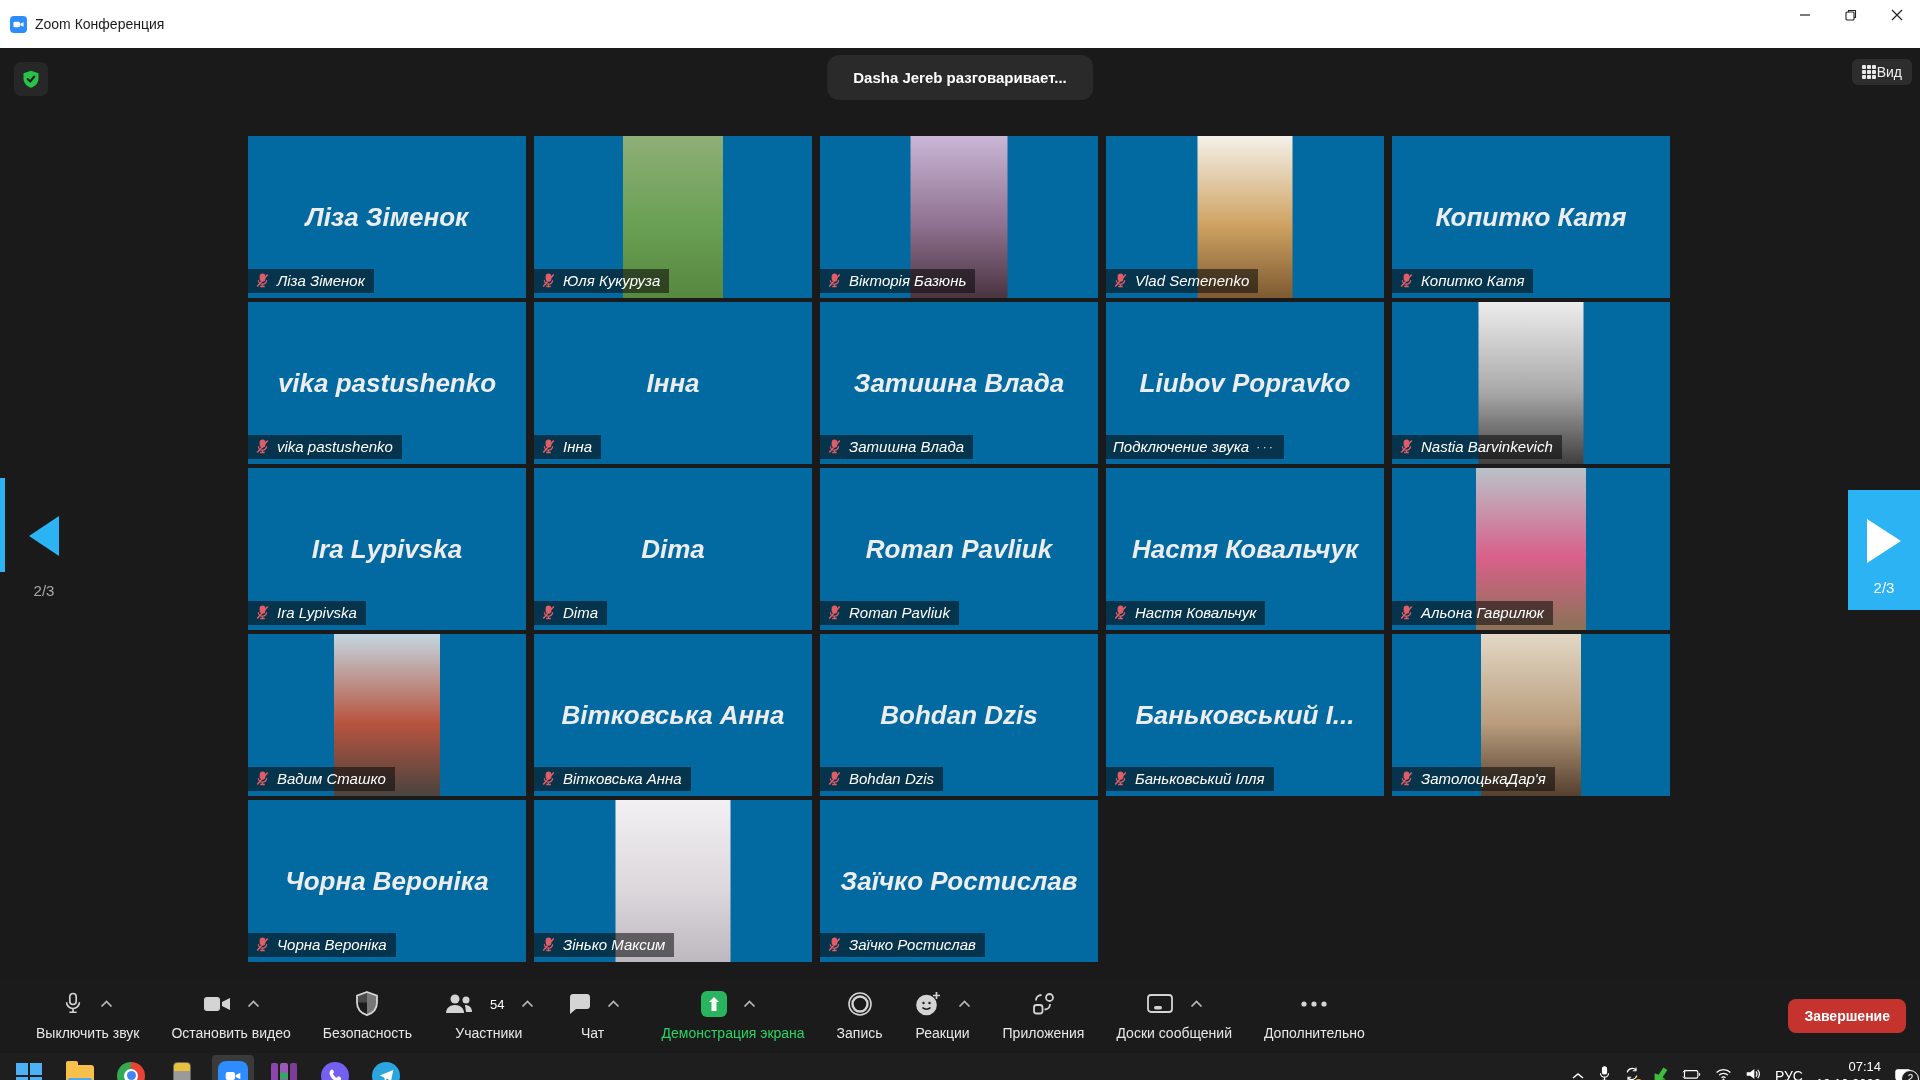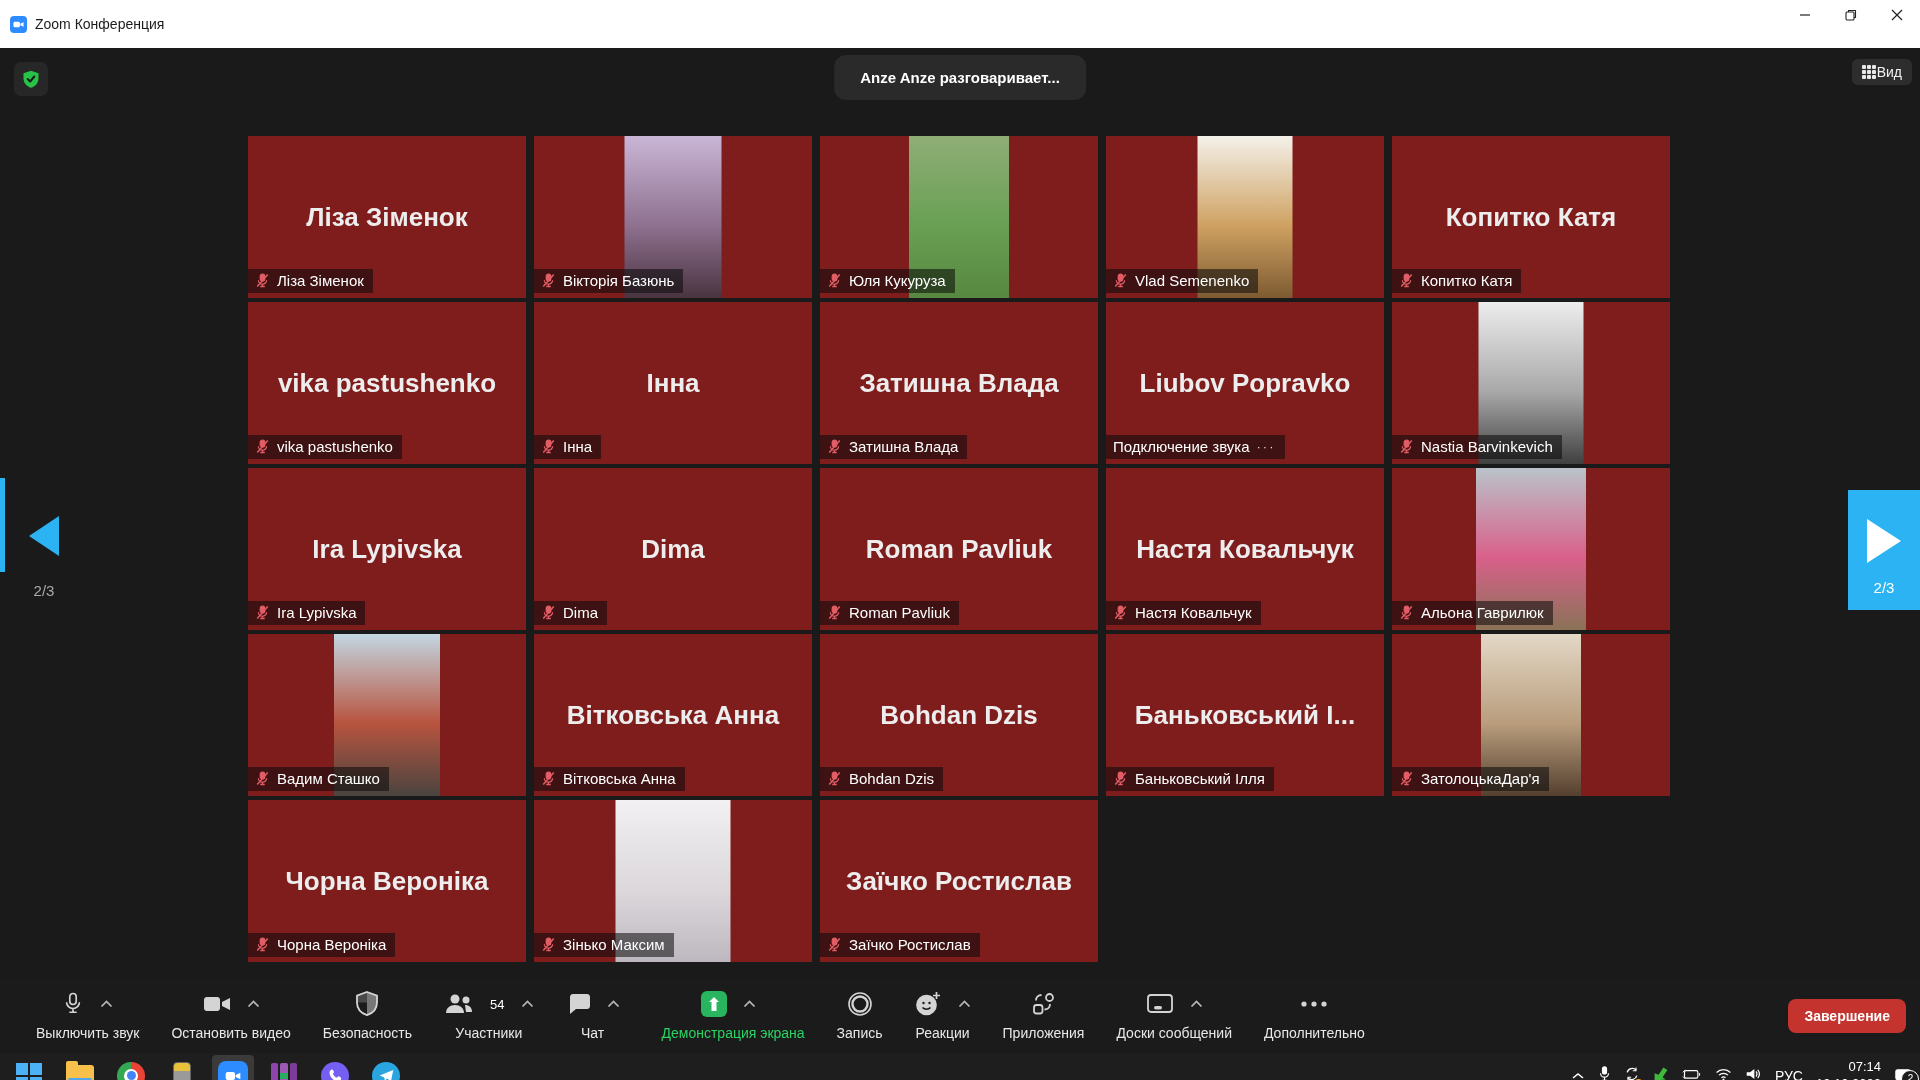--- a/index.html
+++ b/index.html
@@ -17,21 +17,21 @@
     border-radius:7px;display:flex;align-items:center;justify-content:center;}
   .banner{position:absolute;top:7px;left:50%;transform:translateX(-50%);background:#2a2a2a;
     border-radius:12px;padding:14px 26px;color:#fff;font-weight:bold;font-size:15px;white-space:nowrap;}
   .view-btn{position:absolute;top:11px;right:8px;background:#2d2d2d;border-radius:6px;padding:5px 10px;
     display:flex;align-items:center;gap:1px;color:#f0f0f0;font-size:14px;cursor:default;}
   .gridglyph{display:grid;grid-template-columns:repeat(3,4px);grid-template-rows:repeat(3,4px);gap:1px;}
   .gridglyph i{background:#e8e8e8;border-radius:1px;}
   
   .pgrid{position:absolute;left:248px;top:88px;display:grid;
     grid-template-columns:repeat(5,278px);grid-auto-rows:162px;gap:4px 8px;}
-  .tile{position:relative;background:#7f1d1d;overflow:hidden;}
+  .tile{position:relative;background:#0369a1;overflow:hidden;font-style:italic;}
   .center-name{position:absolute;inset:0;display:flex;align-items:center;justify-content:center;
     color:#ededed;font-weight:bold;font-size:26px;white-space:nowrap;padding:0 10px;}
   .vstrip{position:absolute;top:0;bottom:0;left:50%;transform:translateX(-50%);}
   .nlabel{position:absolute;left:0;bottom:5px;background:rgba(10,10,10,0.55);padding:3px 9px 4px 7px;
     display:flex;align-items:center;gap:7px;color:#fff;font-size:15px;max-width:92%;white-space:nowrap;}
   .nlabel .dots{letter-spacing:2px;color:#ddd;font-size:13px;}
   
   .edge-stripe{position:absolute;left:0;top:430px;width:5px;height:94px;background:#2bb3f3;}
   .nav-left{position:absolute;left:24px;top:468px;width:40px;text-align:center;}
   .tri-left{width:0;height:0;border-top:20px solid transparent;border-bottom:20px solid transparent;
@@ -120,21 +120,21 @@
 </div>
 
 <div class="meeting">
   <div class="shield-badge">
     <svg width="20" height="20" viewBox="0 0 24 24">
         <path d="M12 2l9 3.2v6.1c0 5.3-3.8 9.4-9 11.2-5.2-1.8-9-5.9-9-11.2V5.2z" fill="#27c248"></path>
         <path d="M8 12l3 3 5-6" fill="none" stroke="#1a1a1a" stroke-width="2.4" stroke-linecap="round" stroke-linejoin="round"></path>
       </svg>
   </div>
 
-  <div class="banner">Anze Anze разговаривает...</div>
+  <div class="banner">Dasha Jereb разговаривает...</div>
 
   <div class="view-btn">
     <span class="gridglyph">
         <i></i>
         <i></i>
         <i></i>
         <i></i>
         <i></i>
         <i></i>
         <i></i>
@@ -154,47 +154,47 @@
                 <rect x="7" y="1.5" width="6" height="9" rx="3" fill="#e25d66"></rect>
                 <path d="M4.5 9.5a5.5 5.5 0 0 0 11 0M10 15v3M7 18h6"></path>
               </g>
               <line x1="3" y1="18" x2="17" y2="2" stroke="#e25d66" stroke-width="2"></line>
             </svg>
           </span>
           <span>Ліза Зіменок</span>
         </div>
       </div>
       <div class="tile">
+        <div class="vstrip" style="width: 100px; background: linear-gradient(rgb(143, 174, 119), rgb(105, 160, 84) 55%, rgb(87, 136, 63));"></div>
+        <div class="nlabel">
+          <span style="display: flex;">
+            <svg width="15" height="15" viewBox="0 0 20 20">
+              <g fill="none" stroke="#e25d66" stroke-width="1.7">
+                <rect x="7" y="1.5" width="6" height="9" rx="3" fill="#e25d66"></rect>
+                <path d="M4.5 9.5a5.5 5.5 0 0 0 11 0M10 15v3M7 18h6"></path>
+              </g>
+              <line x1="3" y1="18" x2="17" y2="2" stroke="#e25d66" stroke-width="2"></line>
+            </svg>
+          </span>
+          <span>Юля Кукуруза</span>
+        </div>
+      </div>
+      <div class="tile">
         <div class="vstrip" style="width: 97px; background: linear-gradient(rgb(201, 182, 214), rgb(143, 113, 144) 55%, rgb(74, 52, 64));"></div>
         <div class="nlabel">
           <span style="display: flex;">
             <svg width="15" height="15" viewBox="0 0 20 20">
               <g fill="none" stroke="#e25d66" stroke-width="1.7">
                 <rect x="7" y="1.5" width="6" height="9" rx="3" fill="#e25d66"></rect>
                 <path d="M4.5 9.5a5.5 5.5 0 0 0 11 0M10 15v3M7 18h6"></path>
               </g>
               <line x1="3" y1="18" x2="17" y2="2" stroke="#e25d66" stroke-width="2"></line>
             </svg>
           </span>
           <span>Вікторія Базюнь</span>
-        </div>
-      </div>
-      <div class="tile">
-        <div class="vstrip" style="width: 100px; background: linear-gradient(rgb(143, 174, 119), rgb(105, 160, 84) 55%, rgb(87, 136, 63));"></div>
-        <div class="nlabel">
-          <span style="display: flex;">
-            <svg width="15" height="15" viewBox="0 0 20 20">
-              <g fill="none" stroke="#e25d66" stroke-width="1.7">
-                <rect x="7" y="1.5" width="6" height="9" rx="3" fill="#e25d66"></rect>
-                <path d="M4.5 9.5a5.5 5.5 0 0 0 11 0M10 15v3M7 18h6"></path>
-              </g>
-              <line x1="3" y1="18" x2="17" y2="2" stroke="#e25d66" stroke-width="2"></line>
-            </svg>
-          </span>
-          <span>Юля Кукуруза</span>
         </div>
       </div>
       <div class="tile">
         <div class="vstrip" style="width: 95px; background: linear-gradient(rgb(244, 241, 234), rgb(207, 162, 98) 55%, rgb(125, 90, 49));"></div>
         <div class="nlabel">
           <span style="display: flex;">
             <svg width="15" height="15" viewBox="0 0 20 20">
               <g fill="none" stroke="#e25d66" stroke-width="1.7">
                 <rect x="7" y="1.5" width="6" height="9" rx="3" fill="#e25d66"></rect>
                 <path d="M4.5 9.5a5.5 5.5 0 0 0 11 0M10 15v3M7 18h6"></path>

